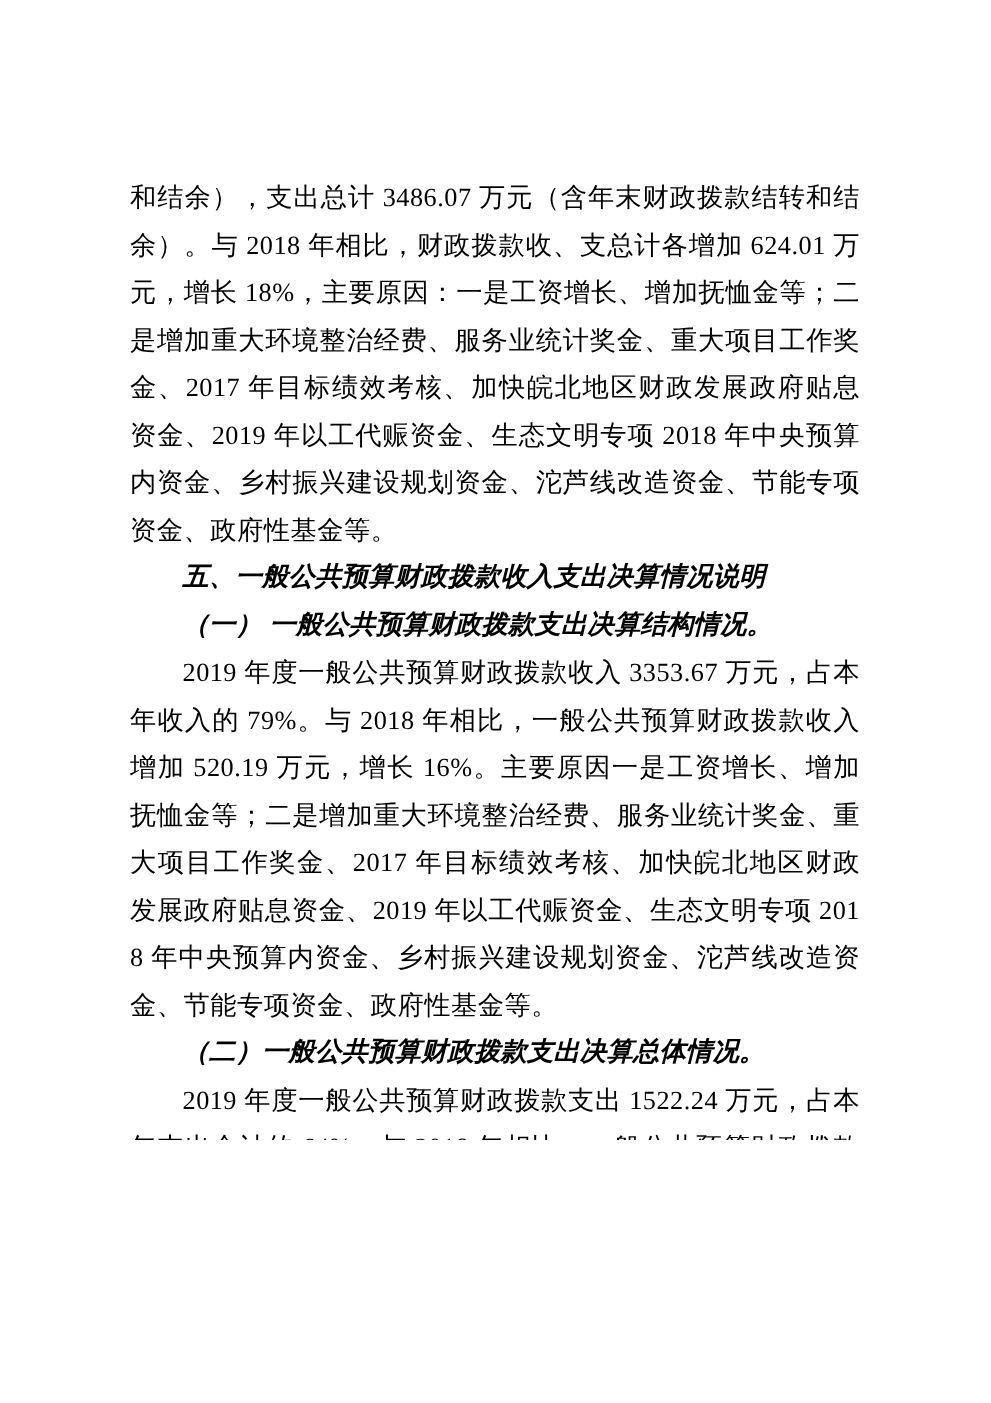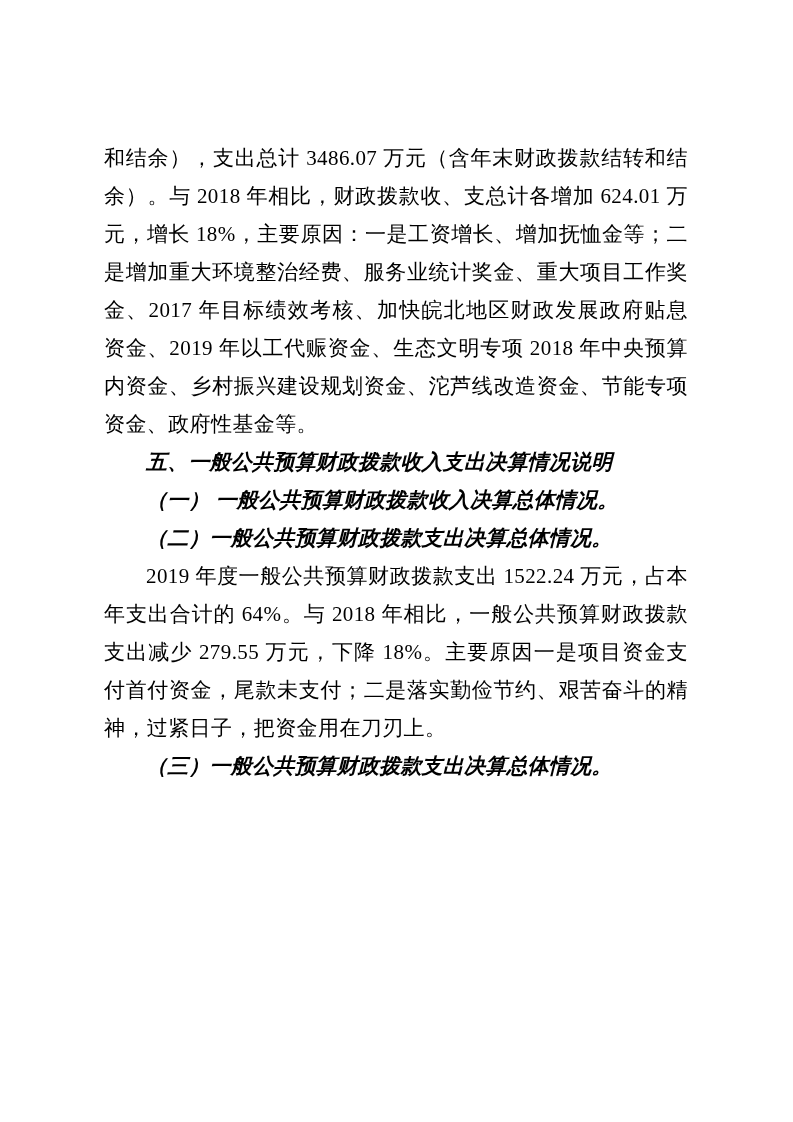--- a/index.html
+++ b/index.html
@@ -53,19 +53,20 @@
     color: #000000;
   }
 </style>
 </head>
 <body>
 
 <div class="page">
   <div class="content">
     <p class="body-continued">和结余），支出总计 3486.07 万元（含年末财政拨款结转和结余）。与 2018 年相比，财政拨款收、支总计各增加 624.01 万元，增长 18%，主要原因：一是工资增长、增加抚恤金等；二是增加重大环境整治经费、服务业统计奖金、重大项目工作奖金、2017 年目标绩效考核、加快皖北地区财政发展政府贴息资金、2019 年以工代赈资金、生态文明专项 2018 年中央预算内资金、乡村振兴建设规划资金、沱芦线改造资金、节能专项资金、政府性基金等。</p>
     <p class="heading">五、一般公共预算财政拨款收入支出决算情况说明</p>
-    <p class="heading">（一） 一般公共预算财政拨款收入决算总体情况。</p>
+    <p class="heading">（一） 一般公共预算财政拨款支出决算结构情况。</p>
+    <p class="body-indent">2019 年度一般公共预算财政拨款收入 3353.67 万元，占本年收入的 79%。与 2018 年相比，一般公共预算财政拨款收入增加 520.19 万元，增长 16%。主要原因一是工资增长、增加抚恤金等；二是增加重大环境整治经费、服务业统计奖金、重大项目工作奖金、2017 年目标绩效考核、加快皖北地区财政发展政府贴息资金、2019 年以工代赈资金、生态文明专项 2018 年中央预算内资金、乡村振兴建设规划资金、沱芦线改造资金、节能专项资金、政府性基金等。</p>
     <p class="heading">（二）一般公共预算财政拨款支出决算总体情况。</p>
     <p class="body-indent">2019 年度一般公共预算财政拨款支出 1522.24 万元，占本年支出合计的 64%。与 2018 年相比，一般公共预算财政拨款支出减少 279.55 万元，下降 18%。主要原因一是项目资金支付首付资金，尾款未支付；二是落实勤俭节约、艰苦奋斗的精神，过紧日子，把资金用在刀刃上。</p>
     <p class="heading">（三）一般公共预算财政拨款支出决算总体情况。</p>
   </div>
   <div class="page-number">－6－</div>
 </div>
 
 </body></html>

